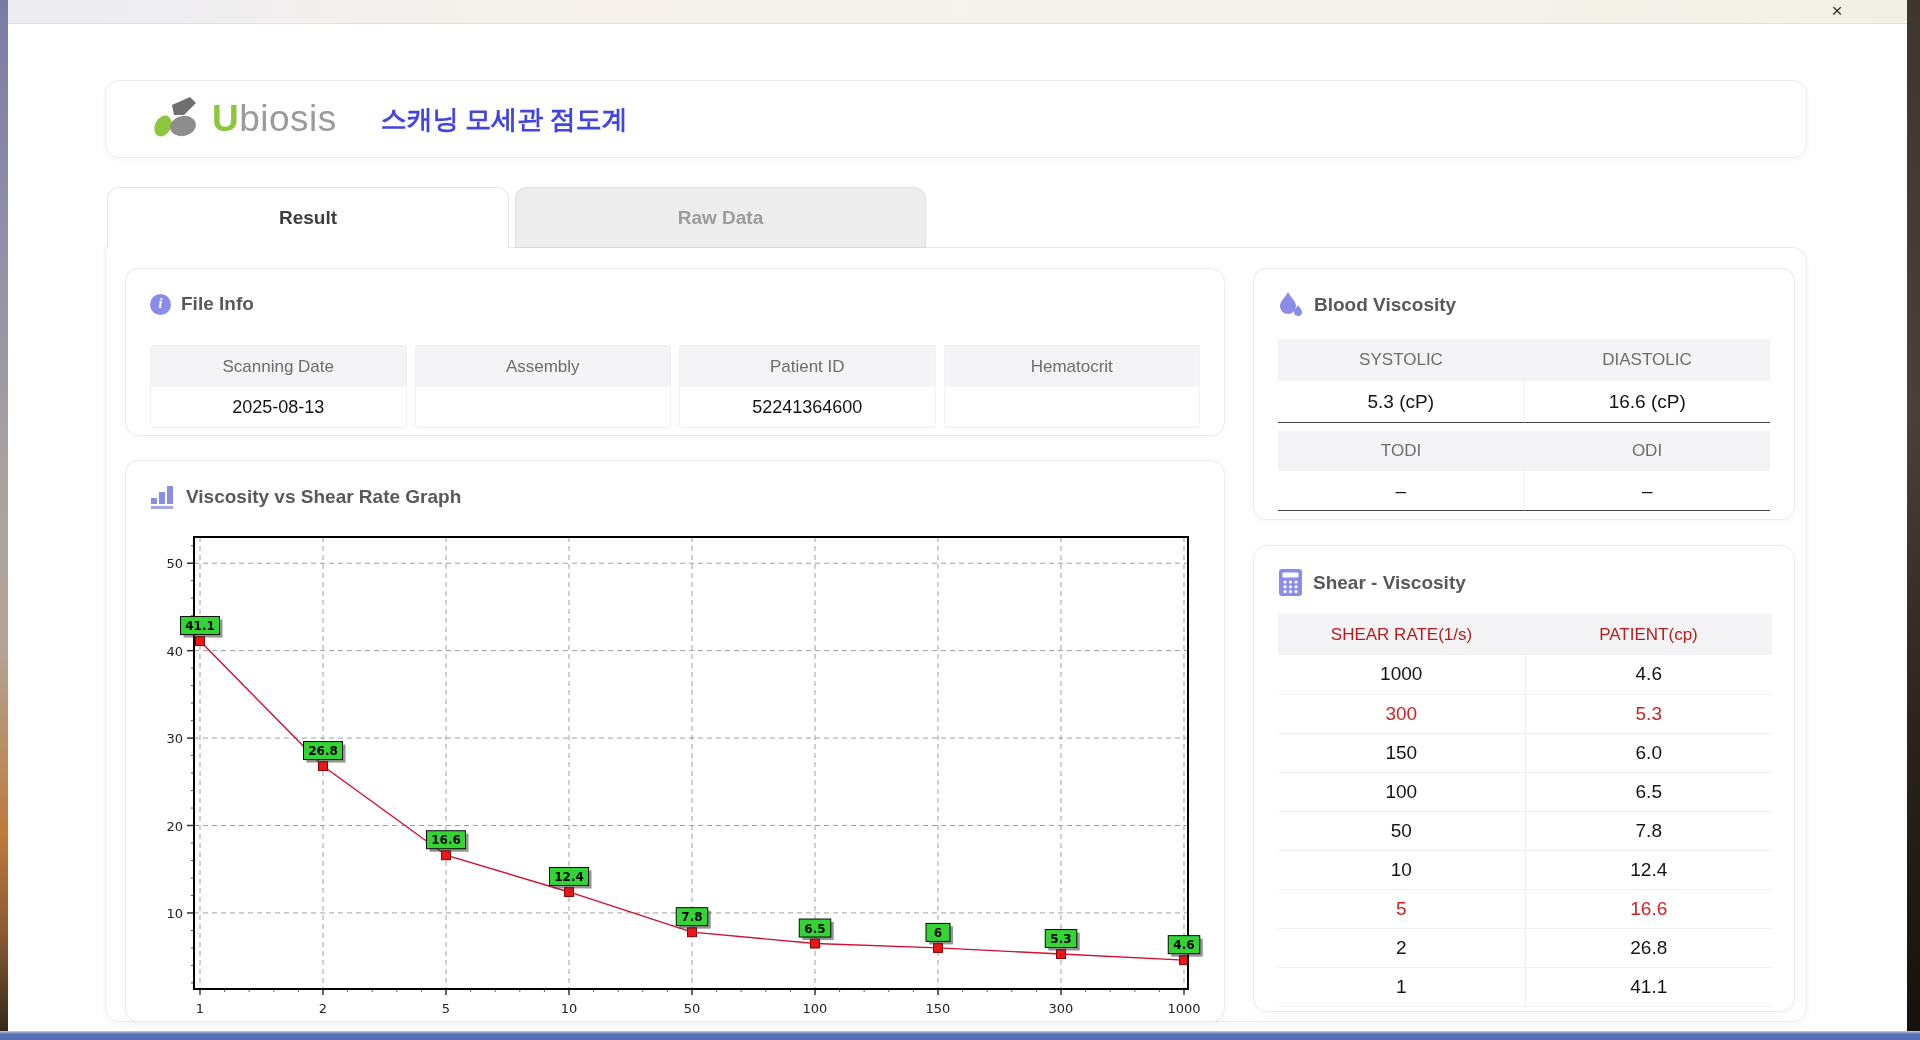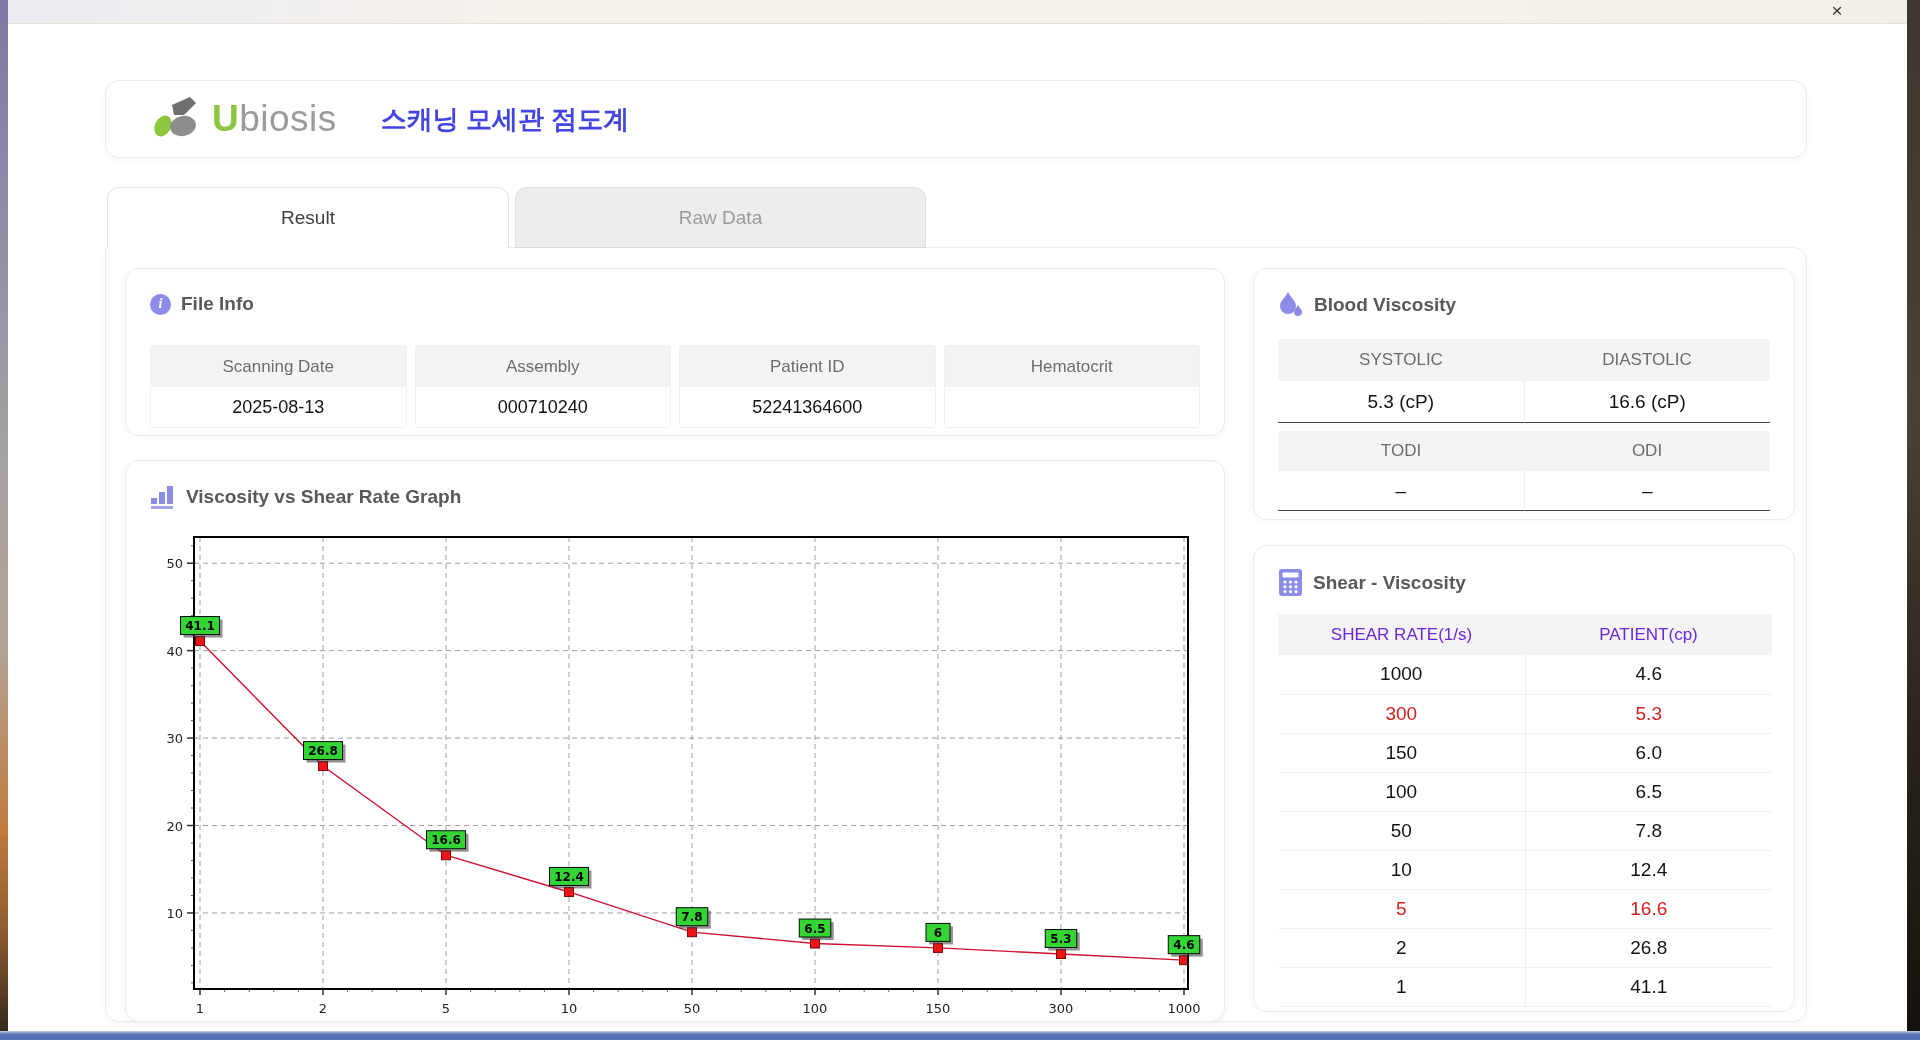--- a/index.html
+++ b/index.html
@@ -23,25 +23,25 @@
   
   .card { position:absolute; background:#fff; border:1px solid #ececf0; border-radius:14px;
     box-shadow:0 2px 6px rgba(40,40,60,.04); }
 
   
   .header-card { left:105px; top:80px; width:1702px; height:78px; display:flex; align-items:center; }
   .logo { display:flex; align-items:center; margin-left:44px; }
   .brand { font-size:37px; letter-spacing:.5px; margin-left:6px; }
   .brand .u { color:#8dc63f; font-weight:600; }
   .brand .rest { color:#9b9b9b; font-weight:500; }
-  .app-title { margin-left:44px; font-size:26px; font-weight:700; color:#4345e0; }
+  .app-title { margin-left:44px; font-size:26px; font-weight:700; color:#4345e0;font-family:Liberation Serif, serif; }
 
   
   .tab { position:absolute; top:187px; height:61px; display:flex; align-items:center; justify-content:center;
-    font-size:19px; font-weight:400; border-radius:12px 12px 0 0; z-index:5; }
+    font-size:19px; font-weight:700; border-radius:12px 12px 0 0; z-index:5; }
   .tab-result { left:107px; width:402px; background:#fff; border:1px solid #e4e4e8; border-bottom:none; color:#3e3e40; }
   .tab-raw { left:515px; width:411px; background:#ededee; border:1px solid #dfdfe3; border-bottom:1px solid #d8d8dc; color:#9c9c9e; }
 
   .container { left:105px; top:247px; width:1702px; height:775px; border-radius:0 14px 14px 14px; z-index:1; }
 
   
   .sec-head { position:absolute; display:flex; align-items:center; gap:10px; }
   .sec-title { font-size:19px; font-weight:700; color:#59595c; }
   .info-dot { width:21px; height:21px; border-radius:50%; background:#8b8ce8; color:#fff;
     font-size:14px; font-weight:700; font-family:"Liberation Serif",serif; font-style:italic;
@@ -70,21 +70,21 @@
   .pair-head > div { height:42px; background:#f4f4f6; color:#6d6d70; font-size:17px; }
   .pair-val > div { height:42px; background:#fff; color:#141414; font-size:19px;
     border-bottom:1px solid #404040; }
   .pair-val > div:first-child { border-right:1px solid #f0f0f3; }
   .pair-gap { height:8px; }
   .pair-head.small > div { height:40px; }
   .pair-val.small > div { height:40px; }
 
   .sv-card { left:1253px; top:545px; width:542px; height:467px; z-index:2; }
   .sv-table { position:absolute; left:24px; right:24px; top:68px; border-collapse:collapse; width:494px; }
-  .sv-table th { height:41px; background:#f4f4f6; color:#6d28d9; font-size:17px; font-weight:400; }
+  .sv-table th { height:41px; background:#f4f4f6; color:#b91c1c; font-size:17px; font-weight:400; }
   .sv-table td { height:39px; text-align:center; font-size:19px; color:#141414;
     border-bottom:1px solid #f0f0f3; width:50%; }
   .sv-table td:first-child { border-right:1px solid #f0f0f3; }
   .sv-table tr.hot td { color:#d21f1f; }
 </style>
 </head>
 <body>
 
 <div class="page">
 
@@ -122,21 +122,20 @@
       <span class="info-dot">i</span>
       <span class="sec-title">File Info</span>
     </div>
     <div class="fi-grid">
       <div class="fi-field">
         <div class="fi-label">Scanning Date</div>
         <div class="fi-value">2025-08-13</div>
       </div>
       <div class="fi-field">
         <div class="fi-label">Assembly</div>
-        <div class="fi-value">000710240</div>
       </div>
       <div class="fi-field">
         <div class="fi-label">Patient ID</div>
         <div class="fi-value">52241364600</div>
       </div>
       <div class="fi-field">
         <div class="fi-label">Hematocrit</div>
         <div class="fi-value"></div>
       </div>
     </div>

